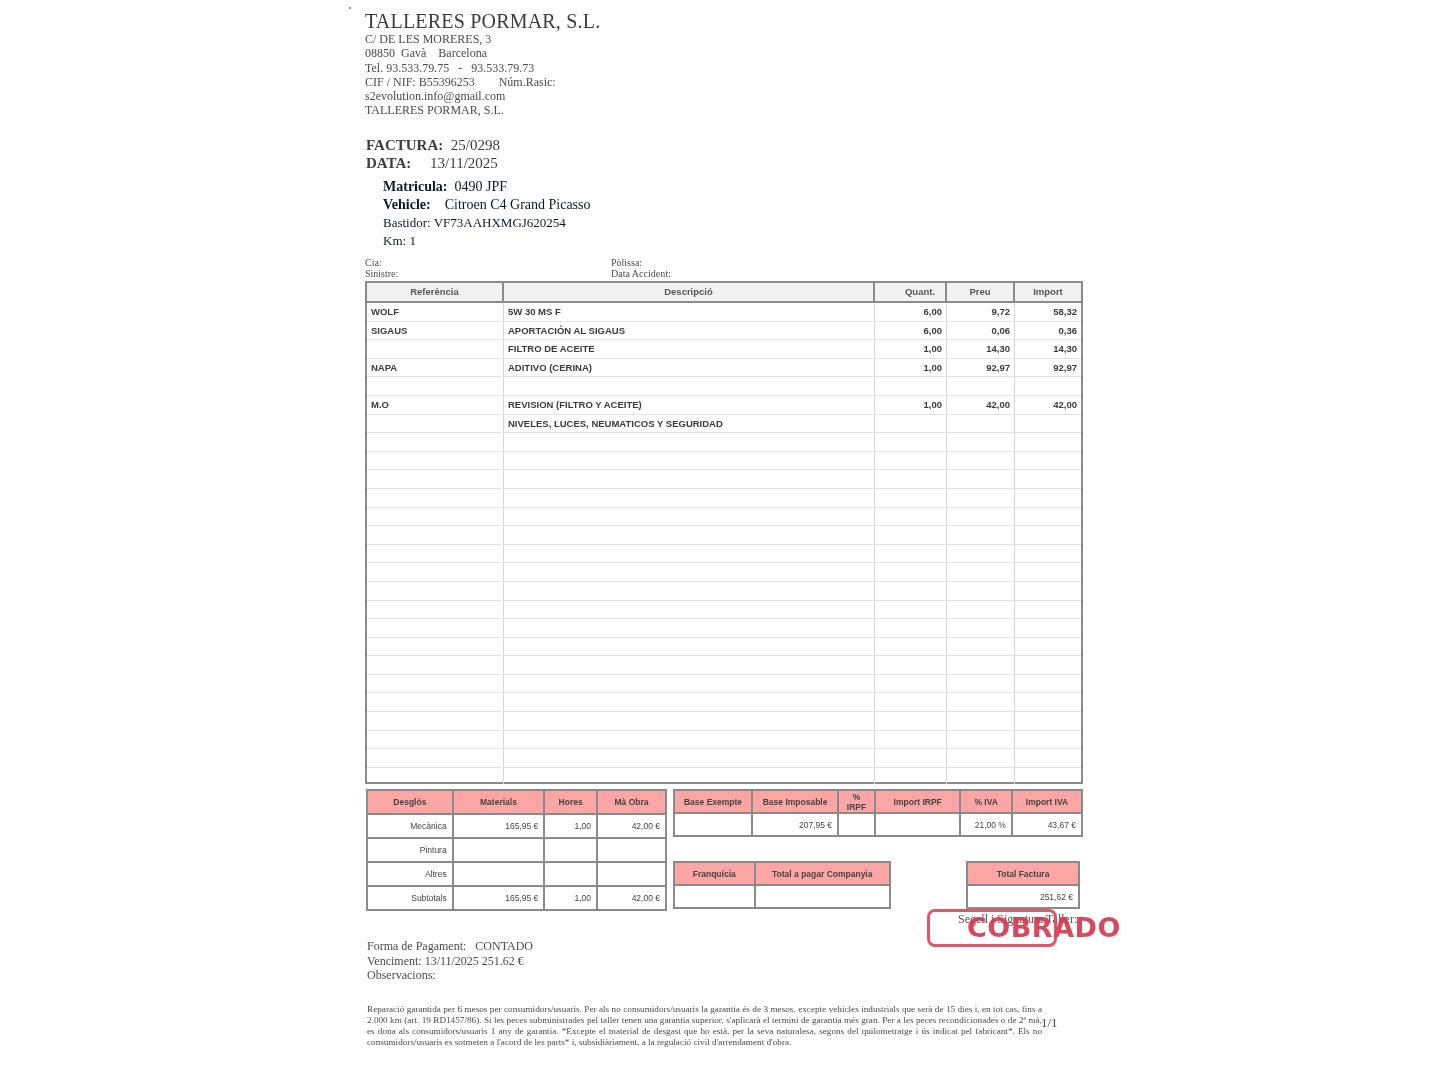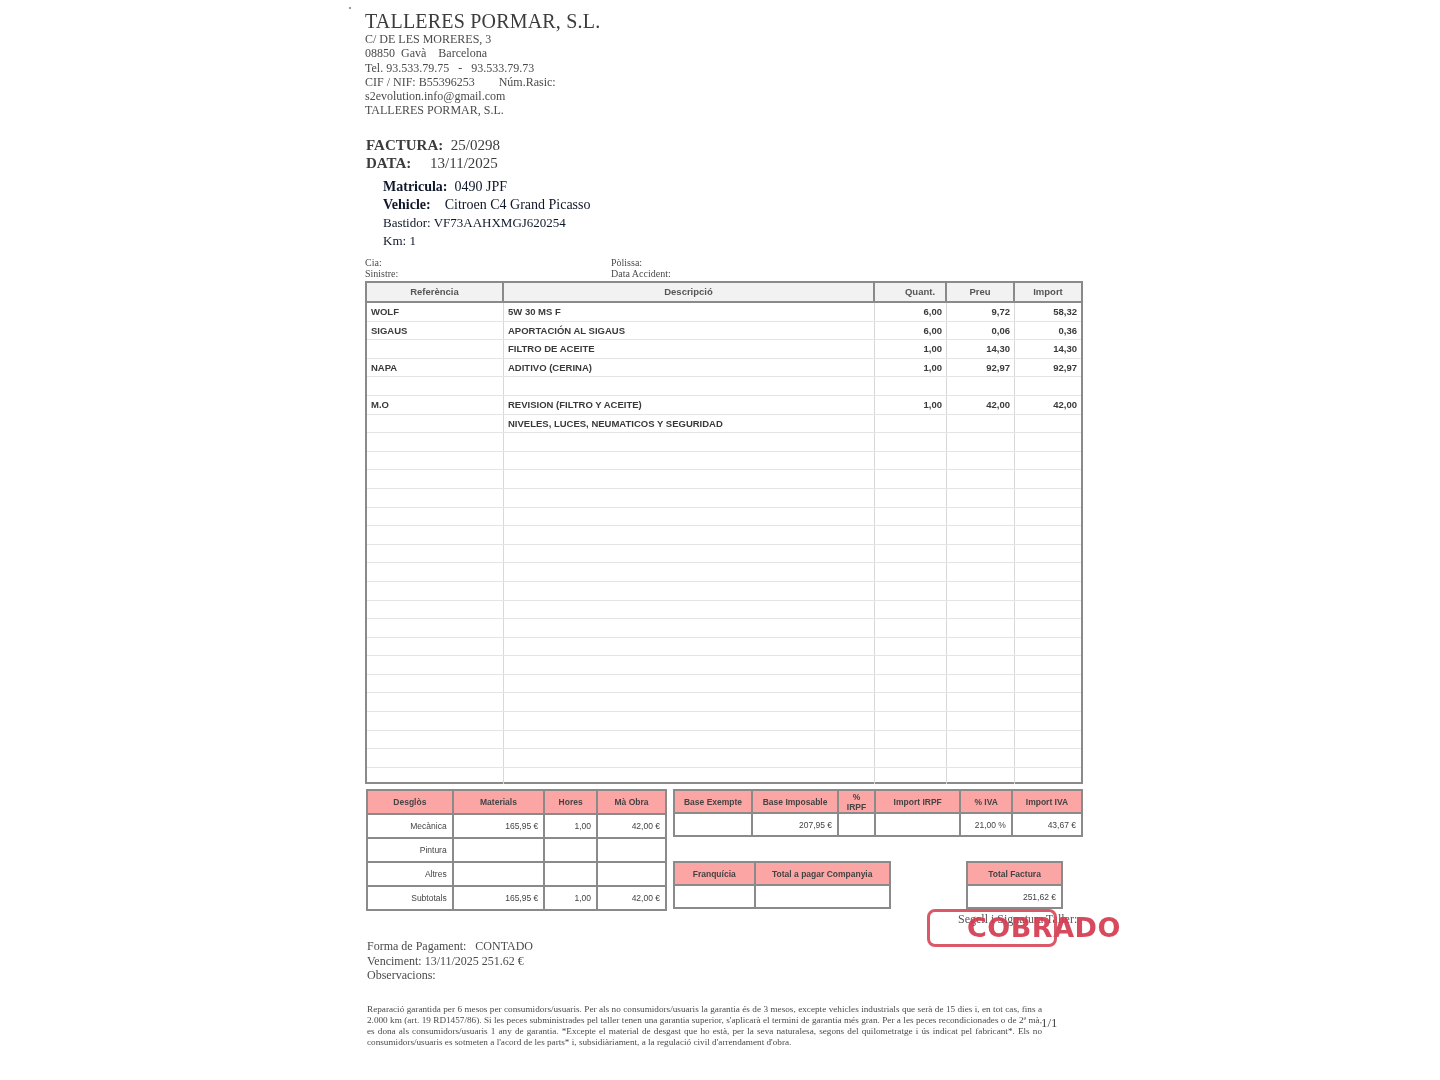--- a/index.html
+++ b/index.html
@@ -40,21 +40,21 @@
         font-size:8.5px; color:#444; padding:0 5px; box-sizing:border-box; }
   table.grid th { background:#fca5a5; font-weight:bold; text-align:center; }
   table.grid td { text-align:right; }
 
   .desglos { left:366px; top:789px; width:301px; }
   .desglos tr { height:24px; }
   .taxes { left:673px; top:789px; width:410px; }
   .taxes tr { height:23px; }
   .franq { left:673px; top:861px; width:218px; }
   .franq tr { height:23px; }
-  .totalf { left:966px; top:861px; width:97px; }
+  .totalf { left:966px; top:861px; width:114px; }
   .totalf tr { height:23px; }
 
   .signature { left:958px; top:912px; font-size:12px; color:#555; }
   .stamp { left:927px; top:909px; width:130px; height:38px; border:3px solid #d94a5c;
            border-radius:8px; box-sizing:border-box; color:#d63a50;
            font-family:"DejaVu Sans", sans-serif; font-weight:bold; font-size:27px;
            text-align:center; line-height:32px; letter-spacing:0.5px; opacity:0.92;padding-left:37px; }
 
   .payment { left:367px; top:939px; font-size:12px; line-height:14.5px; color:#4a4a4a; }
   .legal { left:367px; top:1004px; width:675px; font-size:9.2px; line-height:11px; color:#4a4a4a;

